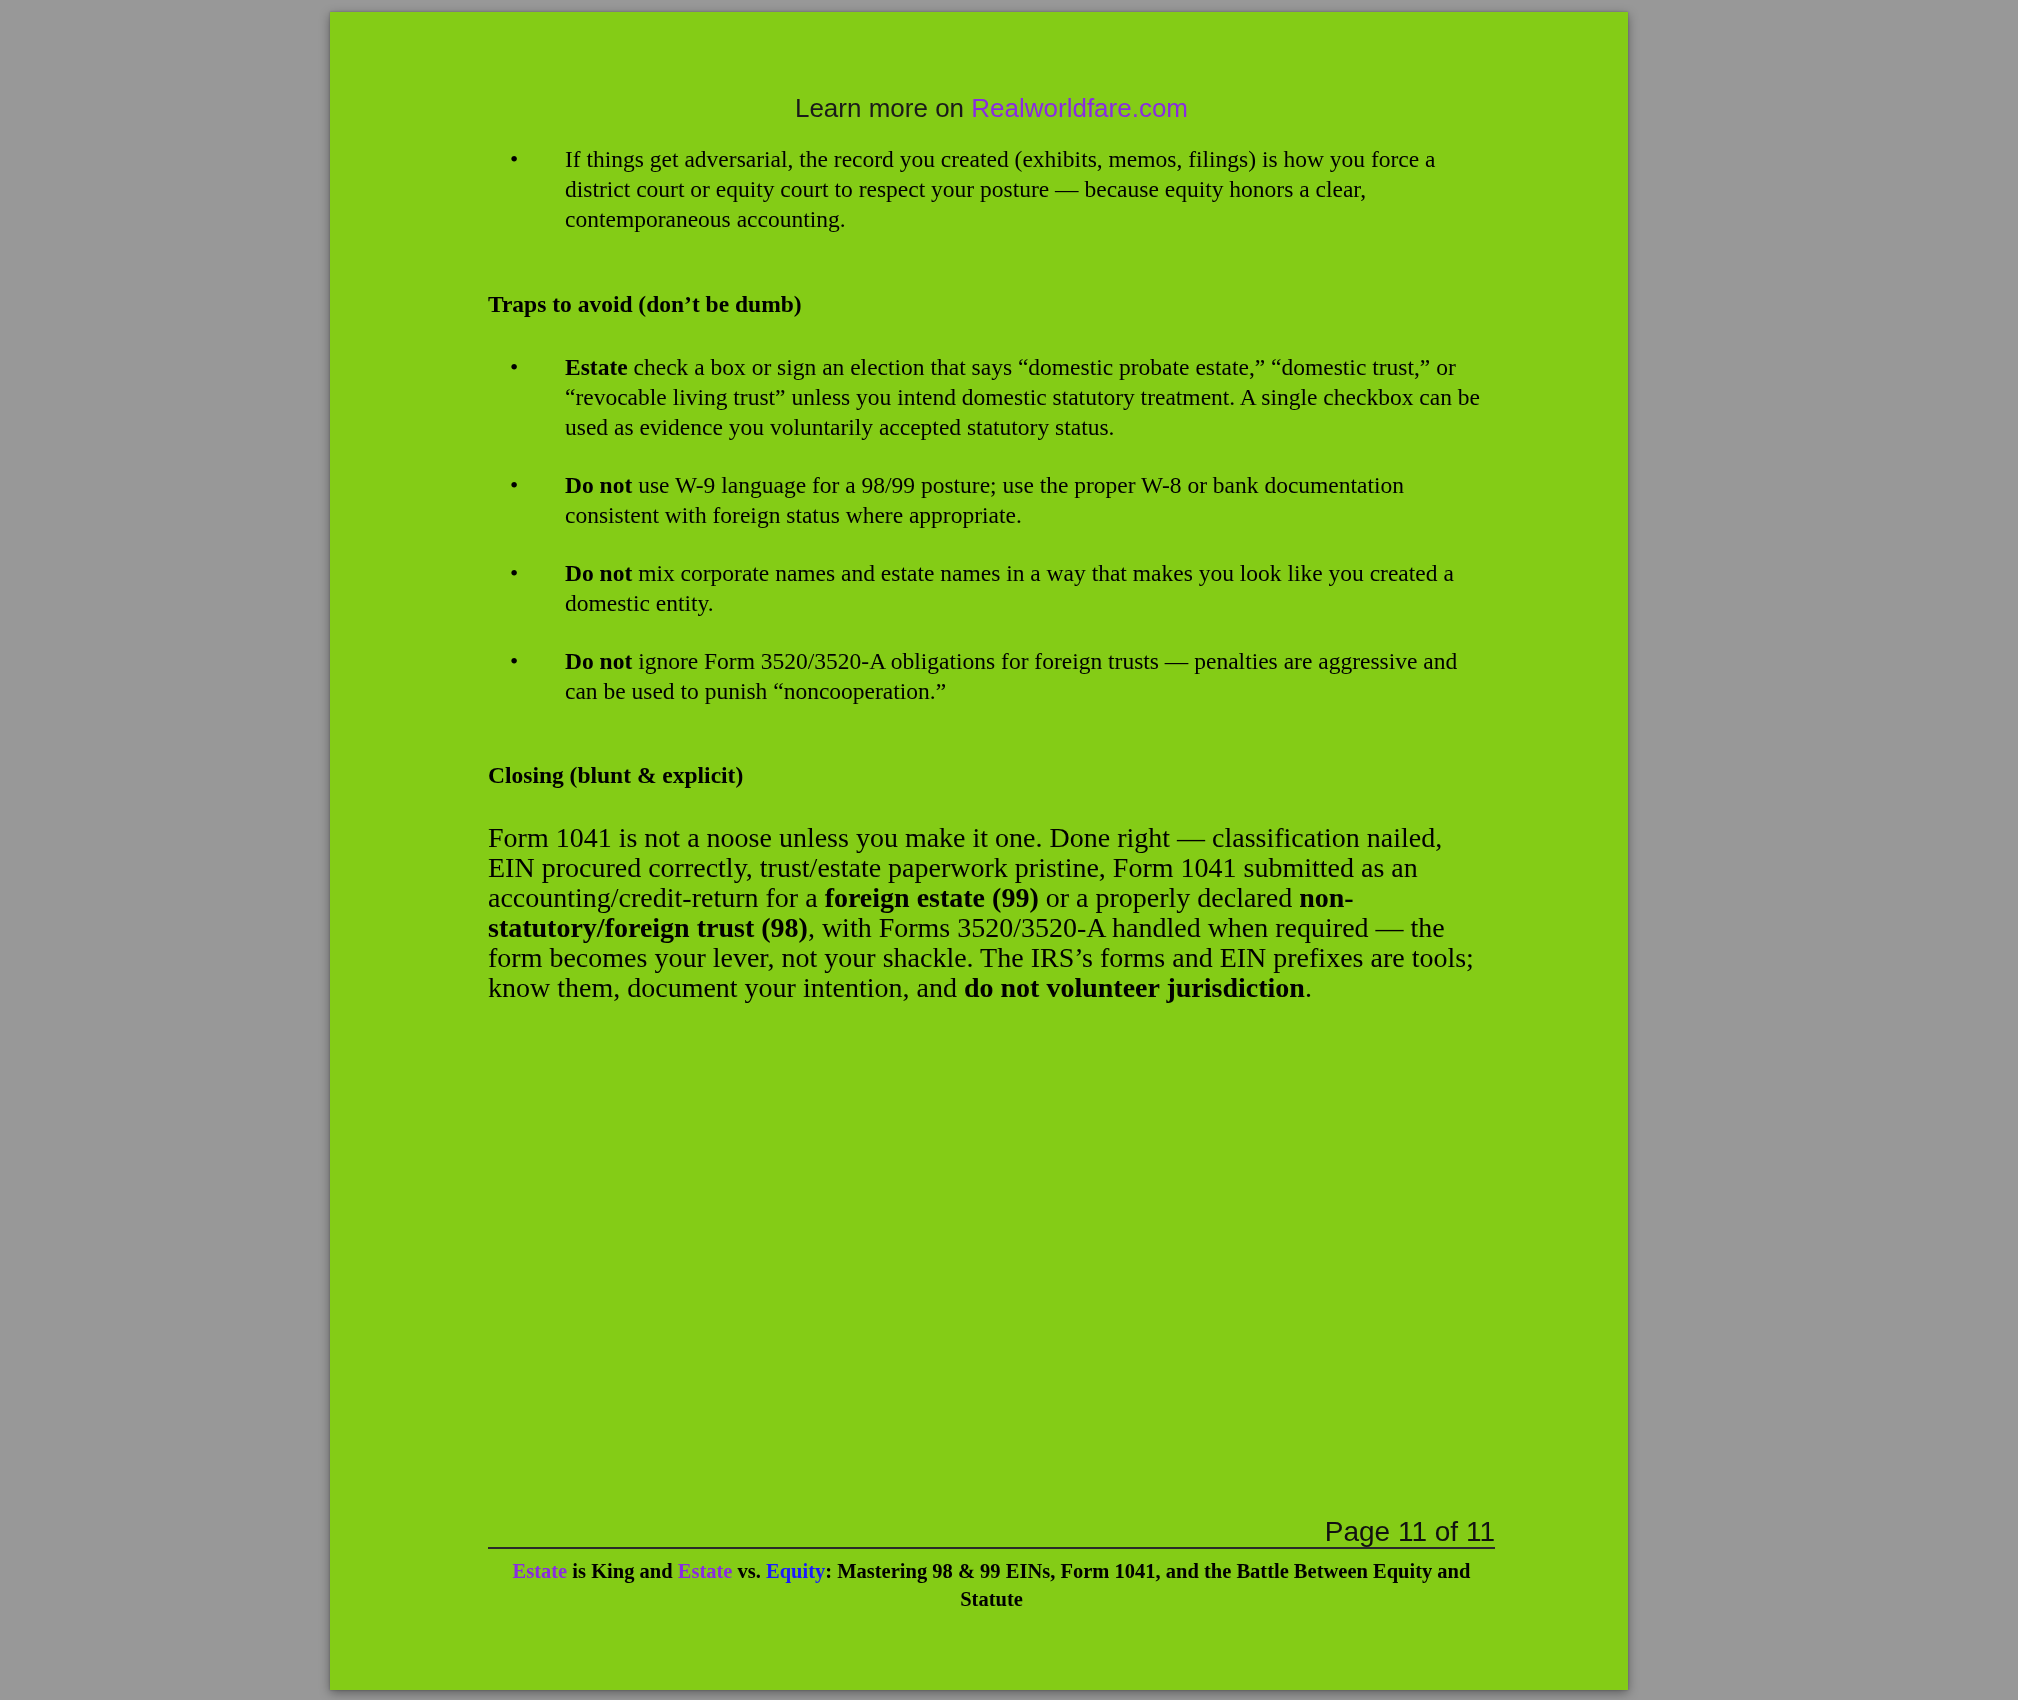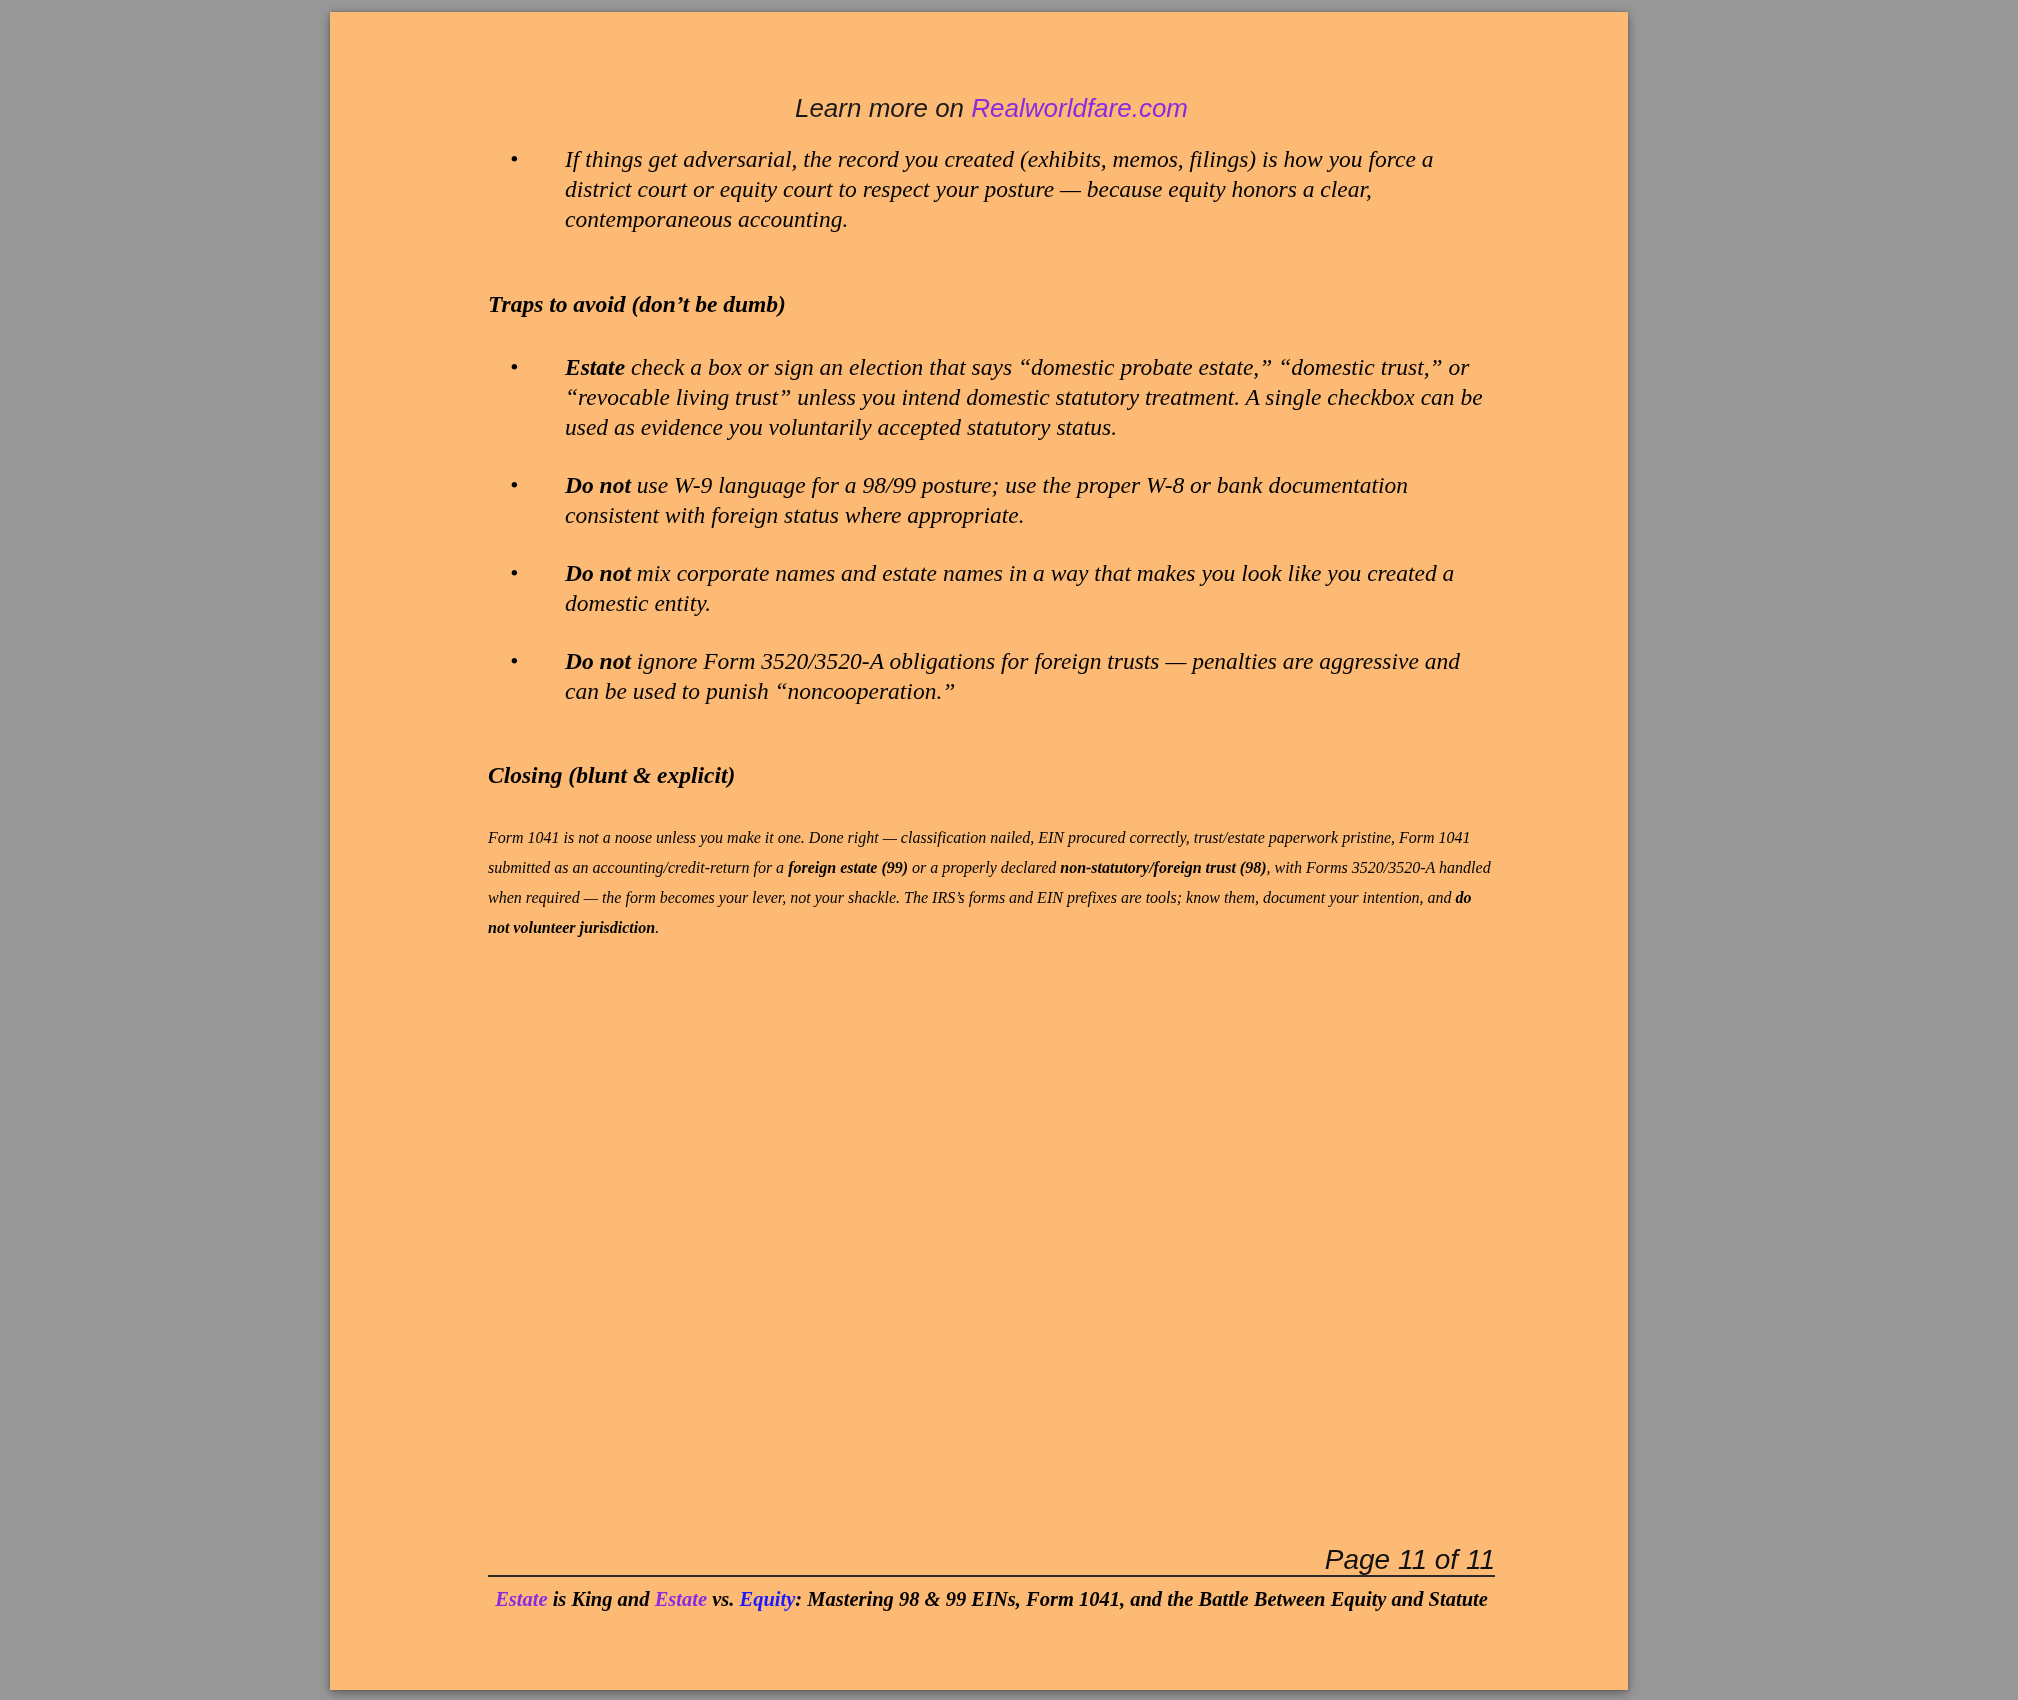--- a/index.html
+++ b/index.html
@@ -52,21 +52,21 @@
   }
   .dot::before{content:"\2022";font-size:23.5px;}
   .sec-heading{
     font-size:23.5px;
     line-height:30px;
     font-weight:bold;
     margin:55px 0 0 0;
   }
   .closing-heading{margin-top:54px;}
   .closing-para{
-    font-size:16px;
+    font-size:28px;
     line-height:30px;
     margin:33px 0 0 0;
   }
   .rich span.b{font-weight:bold;}
   .doc-footer{
     position:absolute;
     left:158px;right:133px;
     bottom:77px;
   }
   .page-num{
@@ -86,21 +86,21 @@
     text-align:center;
     font-size:20.5px;
     line-height:28px;
     font-weight:bold;
   }
 </style>
 </head>
 <body>
 
 <div class="canvas" style="background: rgb(152, 152, 152);">
-  <div class="paper" style="background: #fdba74; font-style: italic;">
+  <div class="paper" style="background: #84cc16;">
 
     <header class="doc-header">
       <span>Learn more on </span><a class="hdr-link" title="Realworldfare.com" style="color: rgb(138, 43, 226);">Realworldfare.com</a>
     </header>
 
     <ul class="bullet-list intro-list">
       <li class="bullet-item">
         <span class="dot"></span>
         <span class="rich"><span>If things get adversarial, the record you created (exhibits, memos, filings) is how you force a district court or equity court to respect your posture — because equity honors a clear, contemporaneous accounting.</span></span>
       </li>

